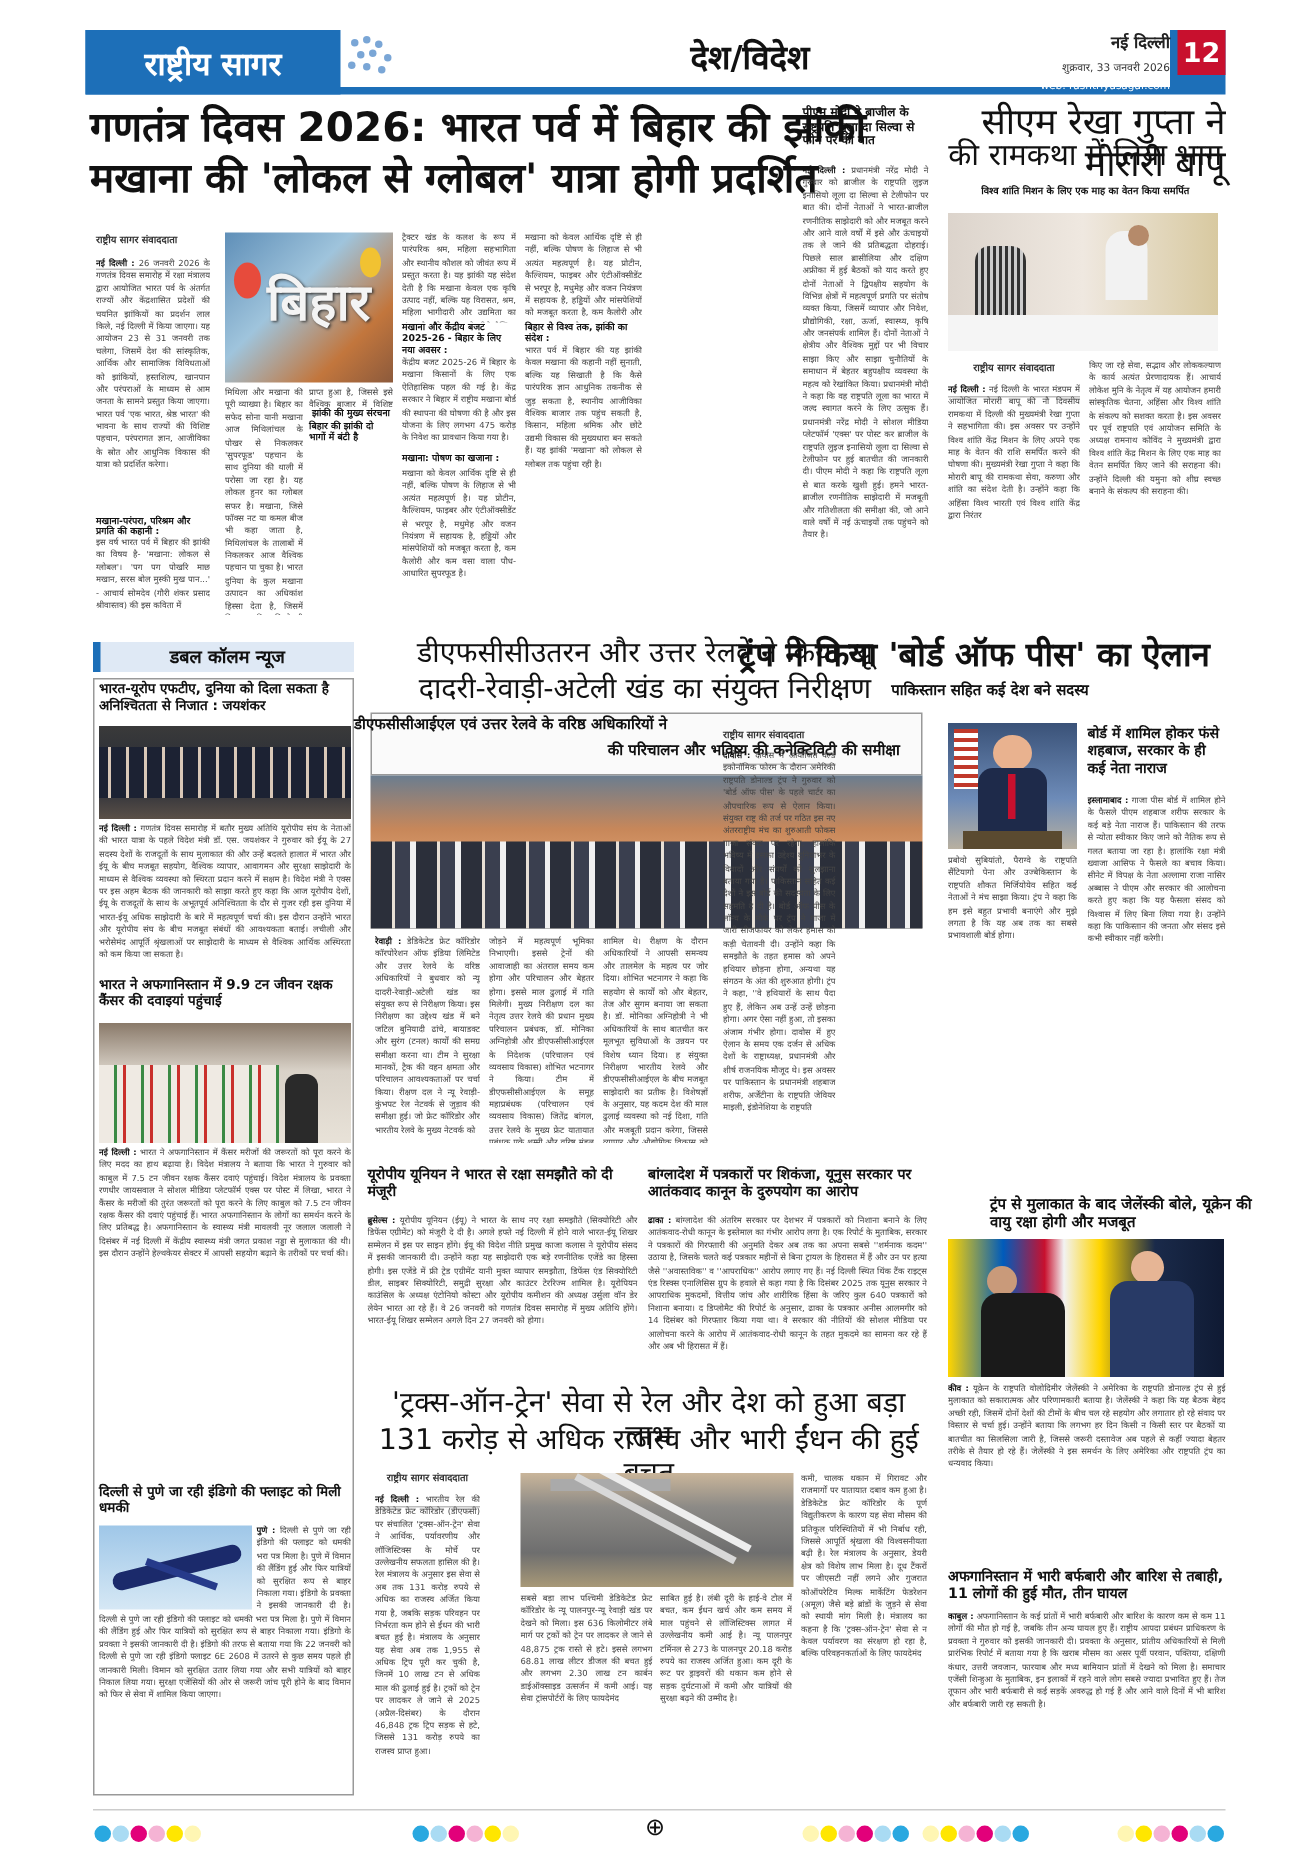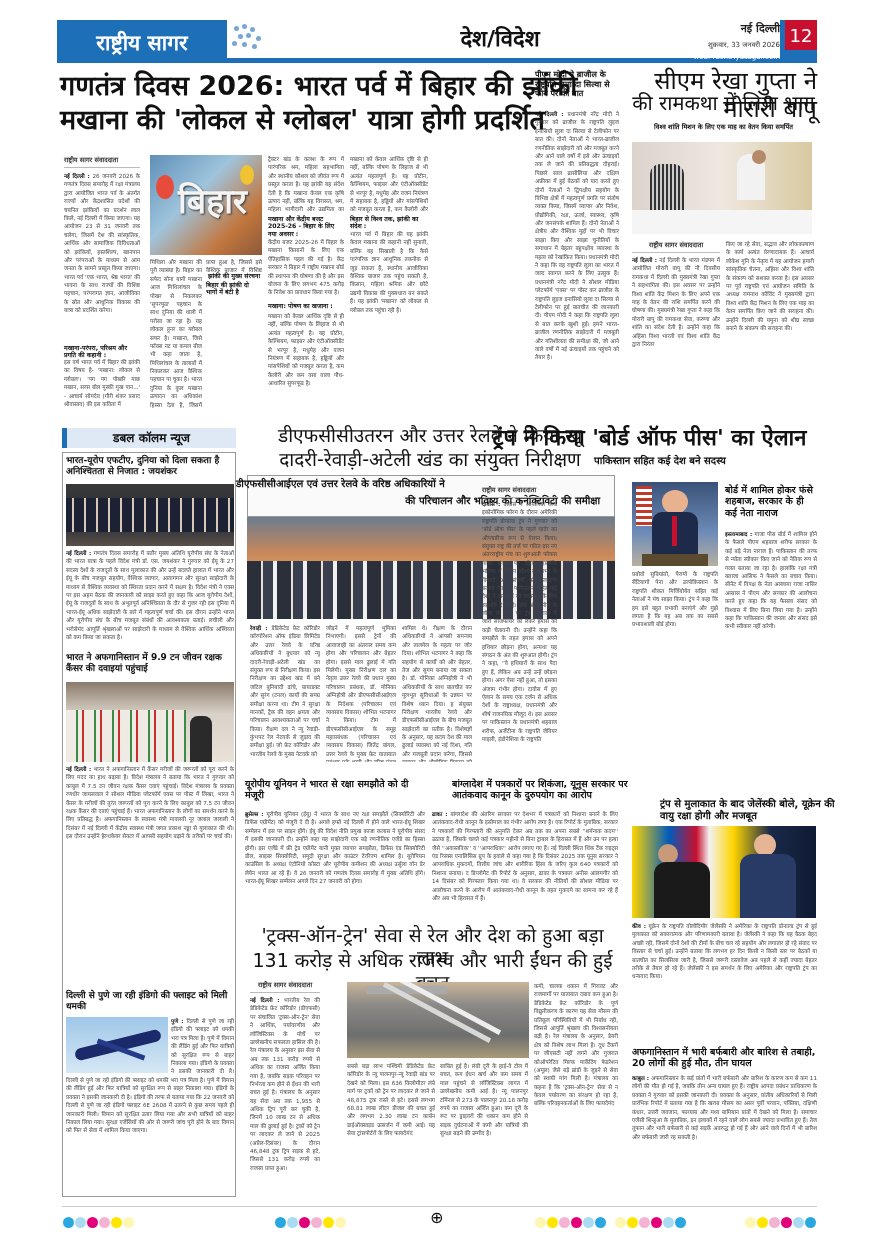--- a/index.html
+++ b/index.html
@@ -5,25 +5,25 @@
 *{box-sizing:border-box;margin:0;padding:0}
 body{width:877px;height:1241px;background:#fff;font-family:"DejaVu Sans",sans-serif;position:relative;overflow:hidden;color:#222}
 .abs{position:absolute}
 .hdr{left:57px;top:20px;width:760px;height:43px;background:#1d6fb8;}
 .hdr-logo{left:57px;top:20px;width:170px;height:43px;background:#1d6fb8;color:#fff;font-size:21px;font-weight:bold;display:flex;align-items:center;justify-content:center}
 .hdr-mid{left:227px;top:20px;width:553px;height:38px;background:#fff}
 .hdr-sec{left:400px;top:22px;width:200px;text-align:center;font-size:22px;font-weight:bold;color:#111}
 .hdr-city{left:640px;top:20px;width:140px;text-align:right;font-size:11px;font-weight:bold}
 .hdr-date{left:640px;top:40px;width:140px;text-align:right;font-size:7px;color:#333}
 .hdr-web{left:640px;top:53px;width:140px;text-align:right;font-size:7px;color:#fff}
-.hdr-page{left:785px;top:20px;width:32px;height:30px;background:#c8102e;color:#fff;font-size:18px;font-weight:normal;display:flex;align-items:center;justify-content:center}
+.hdr-page{left:785px;top:20px;width:32px;height:30px;background:#c8102e;color:#fff;font-size:18px;font-weight:bold;display:flex;align-items:center;justify-content:center}
 .dots{left:230px;top:24px;width:40px;height:26px}
 .dots span{position:absolute;width:5px;height:5px;border-radius:50%;background:#7aa6d6}
 .h1{font-weight:bold;color:#111;line-height:1.15}
-.byline{font-size:6.5px;color:#333;font-weight:bold;border-bottom:1px solid #bbb;padding-bottom:3px}
+.byline{font-size:6.5px;color:#333;font-weight:bold;border-bottom:1px solid #bbb;padding-bottom:15px}
 .txt{font-size:5.6px;line-height:1.5;color:#444;text-align:justify;overflow:hidden}
 .txt b{color:#111}
 .img{background:#8a8f96;overflow:hidden}
 .box{border:1px solid #999}
 .dbl-hdr{background:#dfe9f5;border-left:5px solid #1d6fb8;font-size:12px;font-weight:bold;text-align:center;color:#111;line-height:20px}
 .sub{font-weight:bold;color:#111;line-height:1.2}
 .rule{background:#ccc;height:1px}
 .regdot{width:11px;height:11px;border-radius:50%;display:inline-block;margin-right:1px}
 </style>
 </head>
@@ -136,21 +136,21 @@
   <div style="position:absolute;left:20px;top:30px;width:46px;height:44px;background:#1e2a4a;border-radius:10px 10px 0 0"></div>
   <div style="position:absolute;left:40px;top:34px;width:5px;height:30px;background:#c8102e"></div>
   <div style="position:absolute;left:10px;top:72px;width:66px;height:12px;background:#5a4a30"></div>
 </div>
 <div class="abs txt" style="left:632px;top:570px;width:86px;height:192px">प्रबोवो सुबियांतो, पैराग्वे के राष्ट्रपति सैंटियागो पेना और उज्बेकिस्तान के राष्ट्रपति शौकत मिर्जियोयेव सहित कई नेताओं ने मंच साझा किया। ट्रंप ने कहा कि हम इसे बहुत प्रभावी बनाएंगे और मुझे लगता है कि यह अब तक का सबसे प्रभावशाली बोर्ड होगा।</div>
 <div class="abs sub" style="left:725px;top:484px;width:92px;font-size:9.5px">बोर्ड में शामिल होकर फंसे शहबाज, सरकार के ही कई नेता नाराज</div>
 <div class="abs txt" style="left:725px;top:530px;width:92px;height:232px"><b>इस्लामाबाद :</b> <span>गाजा पीस बोर्ड में शामिल होने के फैसले पीएम शहबाज शरीफ सरकार के कई बड़े नेता नाराज हैं। पाकिस्तान की तरफ से न्योता स्वीकार किए जाने को नैतिक रूप से गलत बताया जा रहा है। हालांकि रक्षा मंत्री ख्वाजा आसिफ ने फैसले का बचाव किया। सीनेट में विपक्ष के नेता अल्लामा राजा नासिर अब्बास ने पीएम और सरकार की आलोचना करते हुए कहा कि यह फैसला संसद को विश्वास में लिए बिना लिया गया है। उन्होंने कहा कि पाकिस्तान की जनता और संसद इसे कभी स्वीकार नहीं करेगी।</span></div>
 
 <div class="abs sub" style="left:245px;top:778px;width:180px;font-size:9.5px">यूरोपीय यूनियन ने भारत से रक्षा समझौते को दी मंजूरी</div>
 <div class="abs txt" style="left:245px;top:810px;width:180px;height:110px"><b>ब्रुसेल्स :</b> <span>यूरोपीय यूनियन (ईयू) ने भारत के साथ नए रक्षा समझौते (सिक्योरिटी और डिफेंस एग्रीमेंट) को मंजूरी दे दी है। अगले हफ्ते नई दिल्ली में होने वाले भारत-ईयू शिखर सम्मेलन में इस पर साइन होंगे। ईयू की विदेश नीति प्रमुख काजा कलास ने यूरोपीय संसद में इसकी जानकारी दी। उन्होंने कहा यह साझेदारी एक बड़े रणनीतिक एजेंडे का हिस्सा होगी। इस एजेंडे में फ्री ट्रेड एग्रीमेंट यानी मुक्त व्यापार समझौता, डिफेंस एंड सिक्योरिटी डील, साइबर सिक्योरिटी, समुद्री सुरक्षा और काउंटर टेररिज्म शामिल है। यूरोपियन काउंसिल के अध्यक्ष एंटोनियो कोस्टा और यूरोपीय कमीशन की अध्यक्ष उर्सुला वॉन डेर लेयेन भारत आ रहे हैं। वे 26 जनवरी को गणतंत्र दिवस समारोह में मुख्य अतिथि होंगे। भारत-ईयू शिखर सम्मेलन अगले दिन 27 जनवरी को होगा।</span></div>
-<div class="abs sub" style="left:452px;top:778px;width:186px;font-size:9.5px">बांग्लादेश में पत्रकारों पर शिकंजा, यूनुस सरकार पर आतंकवाद कानून के दुरुपयोग का आरोप</div>
+<div class="abs sub" style="left:432px;top:778px;width:186px;font-size:9.5px">बांग्लादेश में पत्रकारों पर शिकंजा, यूनुस सरकार पर आतंकवाद कानून के दुरुपयोग का आरोप</div>
 <div class="abs txt" style="left:432px;top:810px;width:186px;height:110px"><b>ढाका :</b> <span>बांग्लादेश की अंतरिम सरकार पर देशभर में पत्रकारों को निशाना बनाने के लिए आतंकवाद-रोधी कानून के इस्तेमाल का गंभीर आरोप लगा है। एक रिपोर्ट के मुताबिक, सरकार ने पत्रकारों की गिरफ्तारी की अनुमति देकर अब तक का अपना सबसे ''शर्मनाक कदम'' उठाया है, जिसके चलते कई पत्रकार महीनों से बिना ट्रायल के हिरासत में हैं और उन पर हत्या जैसे ''अवास्तविक'' व ''आपराधिक'' आरोप लगाए गए हैं। नई दिल्ली स्थित थिंक टैंक राइट्स एंड रिस्क्स एनालिसिस ग्रुप के हवाले से कहा गया है कि दिसंबर 2025 तक यूनुस सरकार ने आपराधिक मुकदमों, वित्तीय जांच और शारीरिक हिंसा के जरिए कुल 640 पत्रकारों को निशाना बनाया। द डिप्लोमैट की रिपोर्ट के अनुसार, ढाका के पत्रकार अनीस आलमगीर को 14 दिसंबर को गिरफ्तार किया गया था। वे सरकार की नीतियों की सोशल मीडिया पर आलोचना करने के आरोप में आतंकवाद-रोधी कानून के तहत मुकदमे का सामना कर रहे हैं और अब भी हिरासत में हैं।</span></div>
 
 <div class="abs h1" style="left:245px;top:925px;width:375px;font-size:19px;text-align:center;font-weight:normal">'ट्रक्स-ऑन-ट्रेन' सेवा से रेल और देश को हुआ बड़ा लाभ</div>
 <div class="abs h1" style="left:245px;top:950px;width:375px;font-size:19px;text-align:center;font-weight:normal">131 करोड़ से अधिक राजस्व और भारी ईंधन की हुई बचत</div>
 <div class="abs byline" style="left:250px;top:980px;width:70px;text-align:center">राष्ट्रीय सागर संवाददाता</div>
 <div class="abs txt" style="left:250px;top:996px;width:70px;height:196px"><b>नई दिल्ली :</b> <span>भारतीय रेल की डेडिकेटेड फ्रेट कॉरिडोर (डीएफसी) पर संचालित 'ट्रक्स-ऑन-ट्रेन' सेवा ने आर्थिक, पर्यावरणीय और लॉजिस्टिक्स के मोर्चे पर उल्लेखनीय सफलता हासिल की है। रेल मंत्रालय के अनुसार इस सेवा से अब तक 131 करोड़ रुपये से अधिक का राजस्व अर्जित किया गया है, जबकि सड़क परिवहन पर निर्भरता कम होने से ईंधन की भारी बचत हुई है। मंत्रालय के अनुसार यह सेवा अब तक 1,955 से अधिक ट्रिप पूरी कर चुकी है, जिनमें 10 लाख टन से अधिक माल की ढुलाई हुई है। ट्रकों को ट्रेन पर लादकर ले जाने से 2025 (अप्रैल-दिसंबर) के दौरान 46,848 ट्रक ट्रिप सड़क से हटे, जिससे 131 करोड़ रुपये का राजस्व प्राप्त हुआ।</span></div>
 <div class="abs img" style="left:347px;top:982px;width:182px;height:76px;background:linear-gradient(180deg,#c9b59a 0%,#8c8a86 30%,#6e6e6e 70%,#a89978 100%)">
   <div style="position:absolute;left:20px;top:4px;width:80px;height:8px;background:#aaa"></div>
   <div style="position:absolute;left:40px;top:20px;width:120px;height:5px;background:#eee;transform:rotate(28deg)"></div>
   <div style="position:absolute;left:30px;top:28px;width:120px;height:5px;background:#d8d8d8;transform:rotate(28deg)"></div>
@@ -161,21 +161,21 @@
 
 <div class="abs sub" style="left:660px;top:798px;width:185px;font-size:10px">ट्रंप से मुलाकात के बाद जेलेंस्की बोले, यूक्रेन की वायु रक्षा होगी और मजबूत</div>
 <div class="abs img" style="left:632px;top:826px;width:184px;height:92px;background:linear-gradient(90deg,#ffd500 0%,#005bbb 20%,#c8102e 35%,#f2f2f2 42%,#ffd500 55%,#1a2a4a 75%,#0f1a33 100%)">
   <div style="position:absolute;left:26px;top:18px;width:20px;height:20px;background:#c99a7a;border-radius:50%"></div>
   <div style="position:absolute;left:22px;top:36px;width:56px;height:56px;background:#1a1a1a;border-radius:12px 12px 0 0"></div>
   <div style="position:absolute;left:122px;top:8px;width:22px;height:22px;background:#e6b595;border-radius:50%"></div>
   <div style="position:absolute;left:108px;top:28px;width:56px;height:64px;background:#283a66;border-radius:12px 12px 0 0"></div>
 </div>
 <div class="abs txt" style="left:632px;top:922px;width:185px;height:120px"><b>कीव :</b> <span>यूक्रेन के राष्ट्रपति वोलोदिमीर जेलेंस्की ने अमेरिका के राष्ट्रपति डोनाल्ड ट्रंप से हुई मुलाकात को सकारात्मक और परिणामकारी बताया है। जेलेंस्की ने कहा कि यह बैठक बेहद अच्छी रही, जिसमें दोनों देशों की टीमों के बीच चल रहे सहयोग और लगातार हो रहे संवाद पर विस्तार से चर्चा हुई। उन्होंने बताया कि लगभग हर दिन किसी न किसी स्तर पर बैठकों या बातचीत का सिलसिला जारी है, जिससे जरूरी दस्तावेज अब पहले से कहीं ज्यादा बेहतर तरीके से तैयार हो रहे हैं। जेलेंस्की ने इस समर्थन के लिए अमेरिका और राष्ट्रपति ट्रंप का धन्यवाद किया।</span></div>
 
-<div class="abs sub" style="left:632px;top:1046px;width:185px;font-size:9.5px">अफगानिस्तान में भारी बर्फबारी और बारिश से तबाही, 20 लोगों की हुई मौत, तीन घायल</div>
+<div class="abs sub" style="left:632px;top:1046px;width:185px;font-size:9.5px">अफगानिस्तान में भारी बर्फबारी और बारिश से तबाही, 11 लोगों की हुई मौत, तीन घायल</div>
 <div class="abs txt" style="left:632px;top:1074px;width:185px;height:120px"><b>काबुल :</b> <span>अफगानिस्तान के कई प्रांतों में भारी बर्फबारी और बारिश के कारण कम से कम 11 लोगों की मौत हो गई है, जबकि तीन अन्य घायल हुए हैं। राष्ट्रीय आपदा प्रबंधन प्राधिकरण के प्रवक्ता ने गुरुवार को इसकी जानकारी दी। प्रवक्ता के अनुसार, प्रांतीय अधिकारियों से मिली प्रारंभिक रिपोर्ट में बताया गया है कि खराब मौसम का असर पूर्वी परवान, पक्तिया, दक्षिणी कंधार, उत्तरी जवजान, फारयाब और मध्य बामियान प्रांतों में देखने को मिला है। समाचार एजेंसी शिन्हुआ के मुताबिक, इन इलाकों में रहने वाले लोग सबसे ज्यादा प्रभावित हुए हैं। तेज तूफान और भारी बर्फबारी से कई सड़कें अवरुद्ध हो गई हैं और आने वाले दिनों में भी बारिश और बर्फबारी जारी रह सकती है।</span></div>
 
 <div class="abs rule" style="left:62px;top:1206px;width:755px"></div>
 <div class="abs" style="left:63px;top:1213px">
   <span class="regdot" style="background:#29a8e0"></span><span class="regdot" style="background:#a9dbf3"></span><span class="regdot" style="background:#e2007a"></span><span class="regdot" style="background:#f5b3d4"></span><span class="regdot" style="background:#ffe600"></span><span class="regdot" style="background:#fff6b3"></span>
 </div>
 <div class="abs" style="left:275px;top:1213px">
   <span class="regdot" style="background:#29a8e0"></span><span class="regdot" style="background:#a9dbf3"></span><span class="regdot" style="background:#e2007a"></span><span class="regdot" style="background:#f5b3d4"></span><span class="regdot" style="background:#ffe600"></span><span class="regdot" style="background:#fff6b3"></span>
 </div>
 <div class="abs" style="left:430px;top:1208px;font-size:16px;color:#111">⊕</div>

